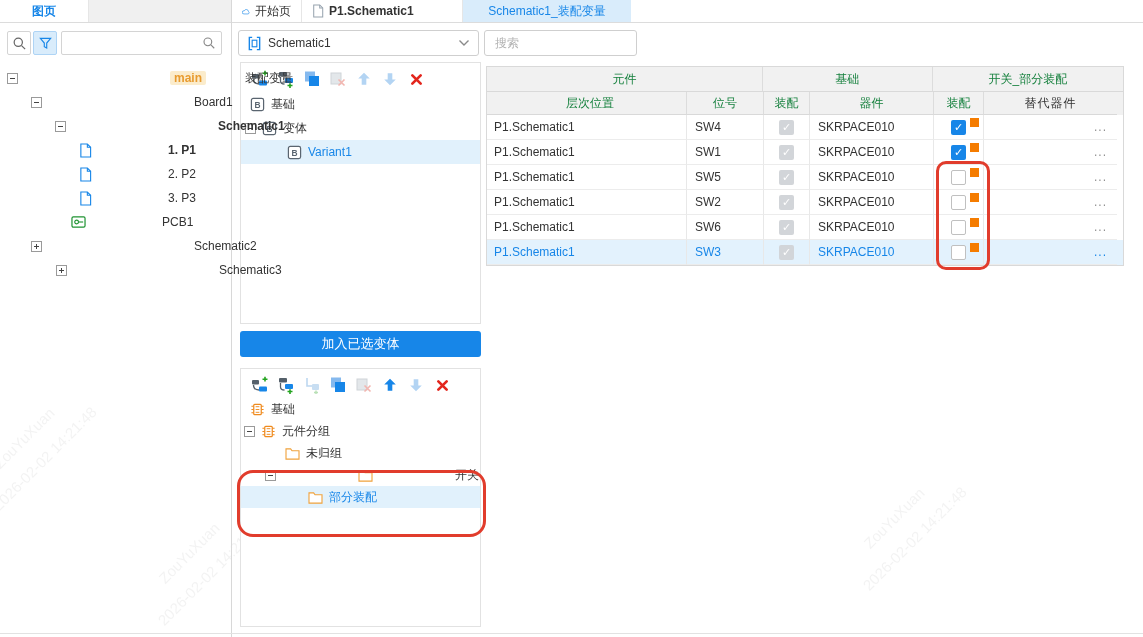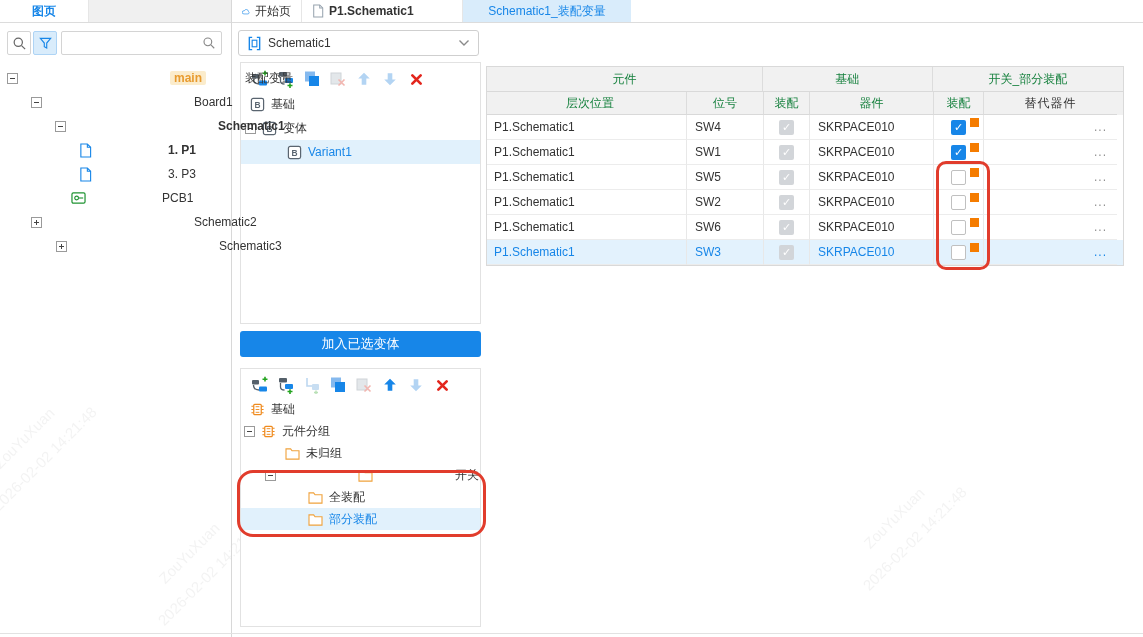--- a/index.html
+++ b/index.html
@@ -189,20 +189,28 @@
         </svg>
         <span class="gap"></span>
       <span class="lbl b">1. P1</span>
     </div>
     <div class="trow" style="padding-left:79px;">
       <svg width="13" height="15" viewBox="0 0 14 16">
           <path d="M2 1 h7 l3.5 3.5 V15 H2 z" fill="#fff" stroke="#1786e8" stroke-width="1.2"></path>
           <path d="M9 1 v3.5 h3.5" fill="none" stroke="#1786e8" stroke-width="1.2"></path>
         </svg>
         <span class="gap"></span>
+      <span class="lbl">2. P2</span>
+    </div>
+    <div class="trow" style="padding-left:79px;">
+      <svg width="13" height="15" viewBox="0 0 14 16">
+          <path d="M2 1 h7 l3.5 3.5 V15 H2 z" fill="#fff" stroke="#1786e8" stroke-width="1.2"></path>
+          <path d="M9 1 v3.5 h3.5" fill="none" stroke="#1786e8" stroke-width="1.2"></path>
+        </svg>
+        <span class="gap"></span>
       <span class="lbl">3. P3</span>
     </div>
     <div class="trow" style="padding-left:71px;">
       <svg width="15" height="14" viewBox="0 0 16 15">
           <rect x="1" y="2" width="14" height="11" rx="1.5" fill="#fff" stroke="#1f9332" stroke-width="1.3"></rect>
           <circle cx="6" cy="7.5" r="2" fill="none" stroke="#1f9332" stroke-width="1.2"></circle>
           <path d="M8 7.5 h5" stroke="#1f9332" stroke-width="1.2"></path>
         </svg>
         <span class="gap"></span>
       <span class="lbl">PCB1</span>
@@ -251,20 +259,23 @@
   <div class="selectbox">
     <svg width="15" height="15" viewBox="0 0 16 16">
         <path d="M5.5 1.5 H2.5 v13 h3 M10.5 1.5 h3 v13 h-3" fill="none" stroke="#1786e8" stroke-width="1.5"></path>
         <rect x="5.5" y="4.5" width="5" height="7" fill="none" stroke="#1786e8" stroke-width="1.2"></rect>
       </svg>
     <span class="txt">Schematic1</span>
     <svg width="12" height="8" viewBox="0 0 12 8">
         <path d="M1.5 1.5 L6 6 L10.5 1.5" fill="none" stroke="#8a8a8a" stroke-width="1.4"></path>
       </svg>
   </div>
+  <div class="searchbox2">
+    <input type="text" placeholder="搜索" style="">
+  </div>
 
   <div class="panel box1">
     <div class="ptoolbar">
       <span class="tbi">
           <svg width="18" height="18" viewBox="0 0 18 18">
             <rect x="1" y="4" width="7" height="4.5" rx="1" fill="#55606a"></rect>
             <path d="M2.5 9 q0 5 5.5 5" fill="none" stroke="#55606a" stroke-width="1.3"></path>
             <rect x="8" y="10.5" width="8" height="5" rx="1" fill="#1786e8"></rect>
             <path d="M11.5 3.2 h5 M14 0.8 v4.8" stroke="#23a31f" stroke-width="1.6"></path>
           </svg>
@@ -416,27 +427,20 @@
       <span class="lbl">未归组</span>
     </div>
     <div class="vrow2" style="padding-left:24px;gap:38px;">
       <span class="exp"></span>
         <span class="gap"></span>
       <svg width="15" height="13" viewBox="0 0 16 14">
           <path d="M1 2 h5 l1.5 2 h7.5 v9 h-14 z" fill="#fff" stroke="#f0a23c" stroke-width="1.2"></path>
         </svg>
         <span class="gap"></span>
       <span class="lbl">开关</span>
-    </div>
-    <div class="vrow2" style="padding-left:67px;">
-      <svg width="15" height="13" viewBox="0 0 16 14">
-          <path d="M1 2 h5 l1.5 2 h7.5 v9 h-14 z" fill="#fff" stroke="#f0a23c" stroke-width="1.2"></path>
-        </svg>
-        <span class="gap"></span>
-      <span class="lbl">全装配</span>
     </div>
     <div class="vrow2 sel" style="padding-left:67px;">
       <svg width="15" height="13" viewBox="0 0 16 14">
           <path d="M1 2 h5 l1.5 2 h7.5 v9 h-14 z" fill="#fff" stroke="#f0a23c" stroke-width="1.2"></path>
         </svg>
         <span class="gap"></span>
       <span class="lbl">部分装配</span>
     </div>
   </div>
 

